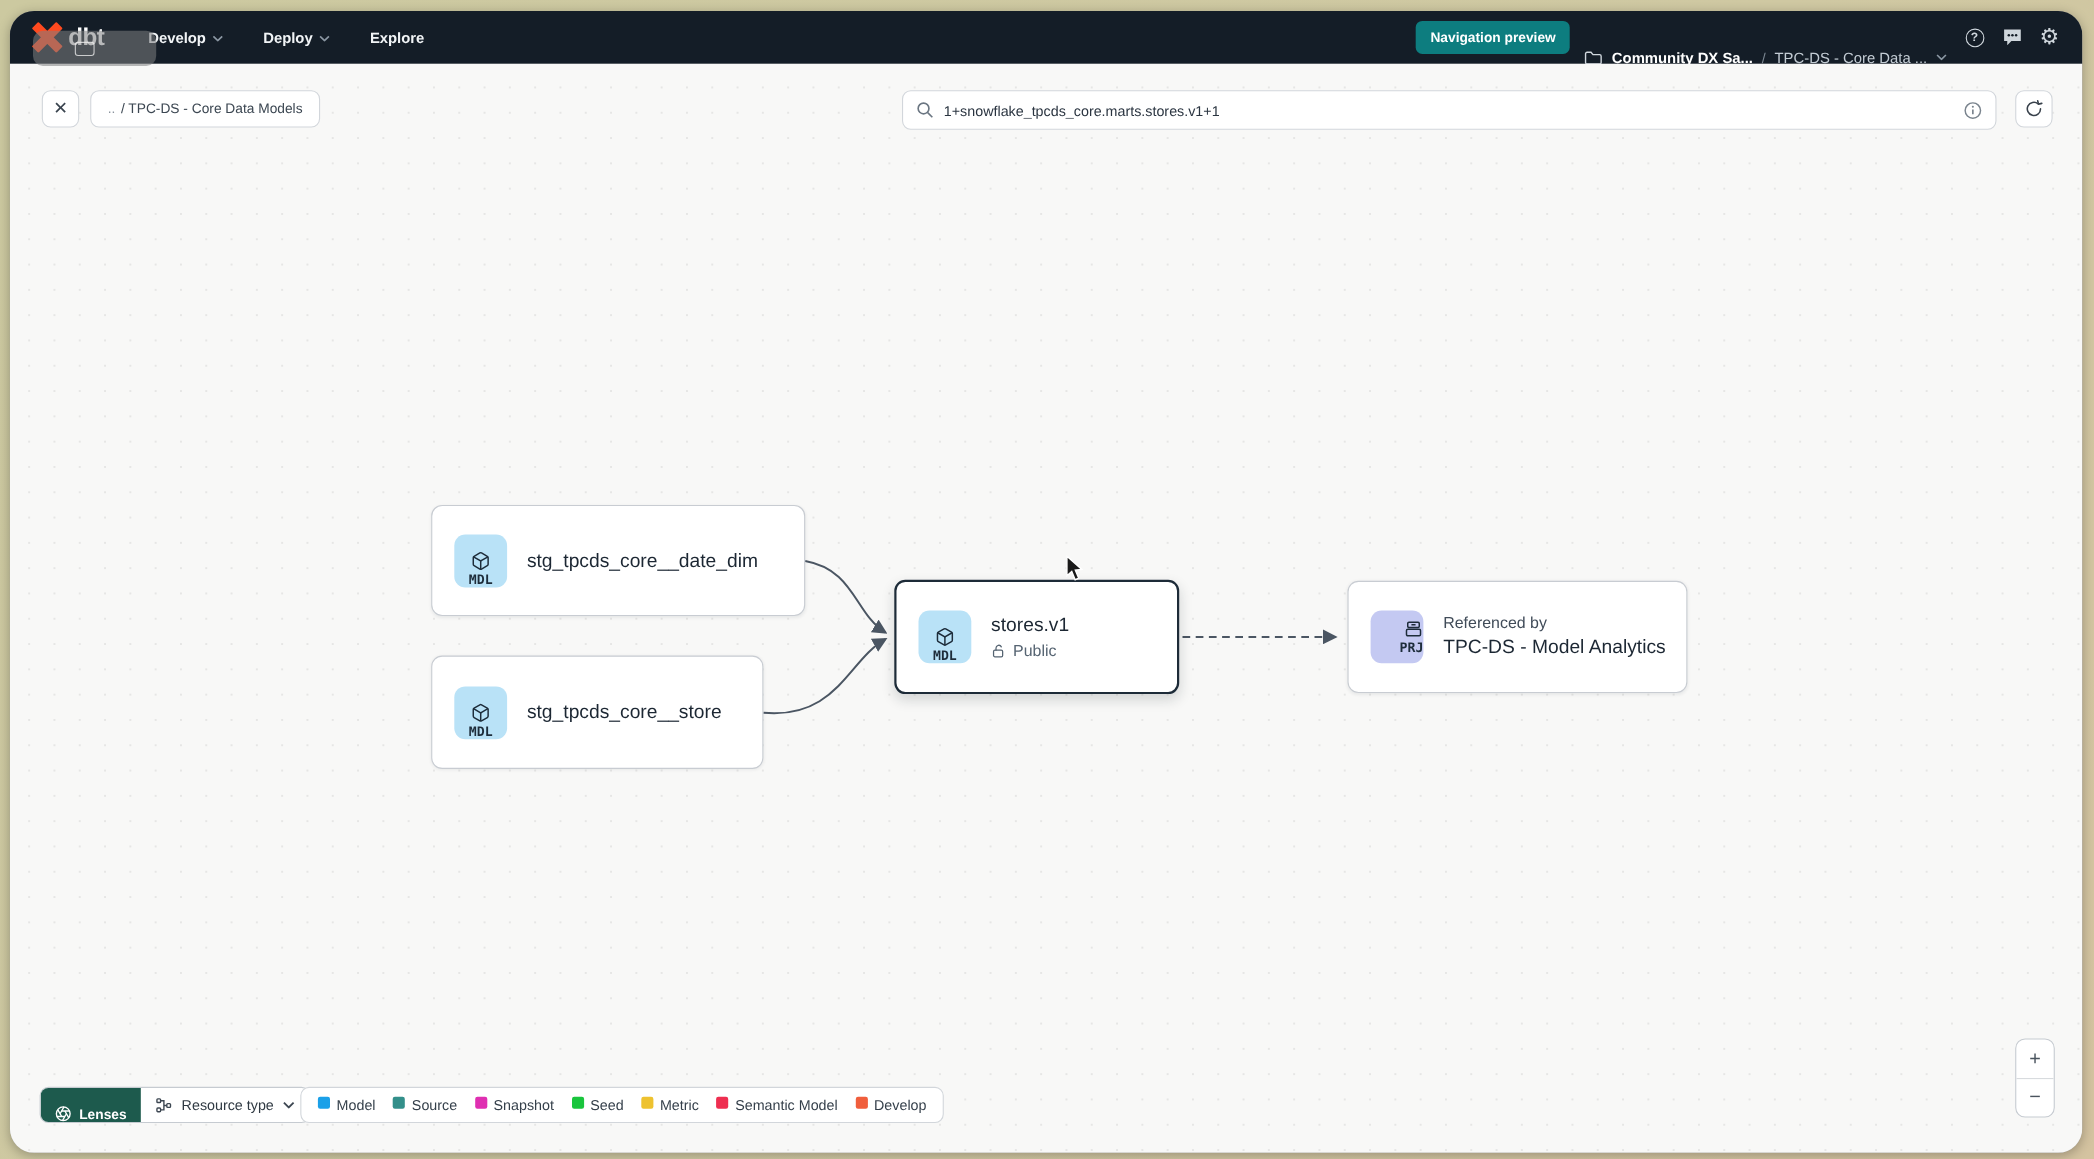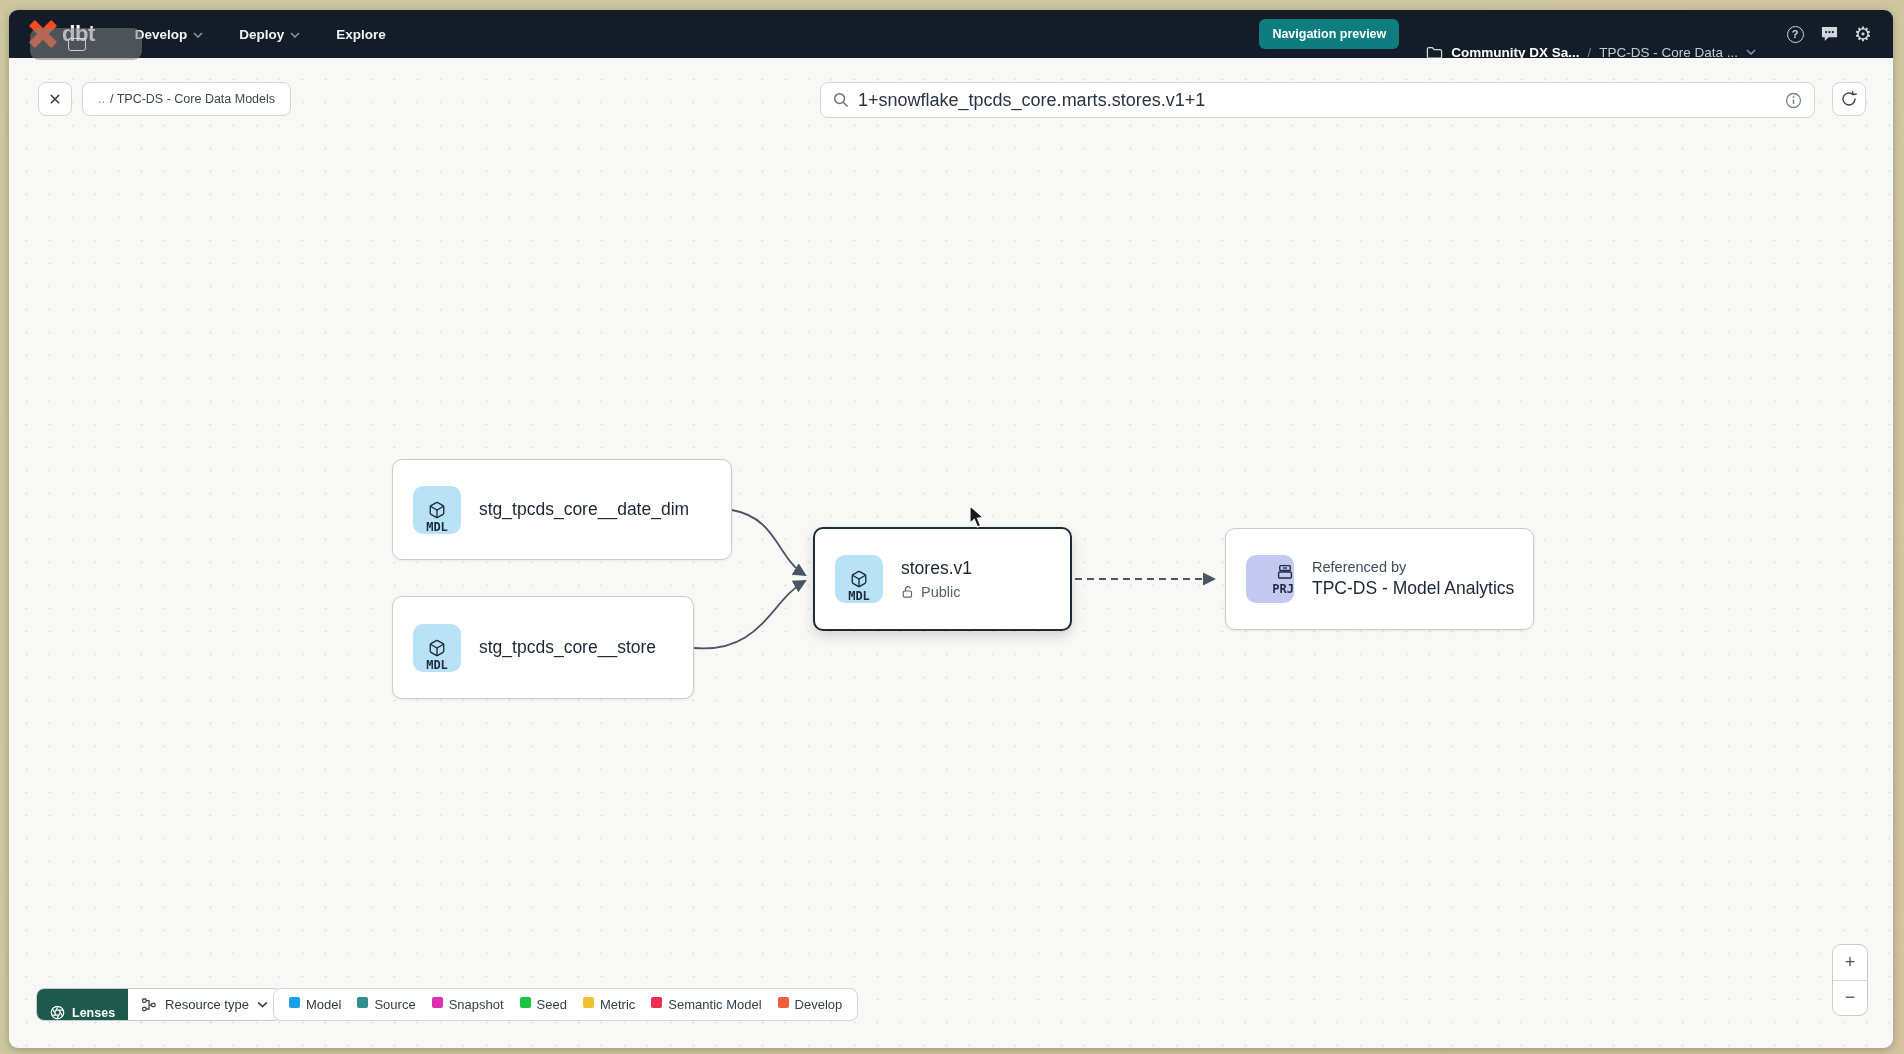--- a/index.html
+++ b/index.html
@@ -4,34 +4,34 @@
 <style>
   * { margin:0; padding:0; box-sizing:border-box; }
   html,body { width:1904px; height:1054px; overflow:hidden; }
   body {
     font-family:"Liberation Sans", sans-serif;
     background:linear-gradient(135deg,#ccc9a0 0%,#cfc8a2 55%,#d4c3a0 100%);
     position:relative;
   }
   .app {
     position:absolute; left:9px; top:10px; right:11px; bottom:6px;
-    background:#a3a3a3; border-radius:9px; overflow:hidden;
+    background:#a3a3a3; border-radius:22px; overflow:hidden;
     box-shadow:0 2px 10px rgba(0,0,0,0.25);
   }
   
   .navbar {
     position:absolute; left:0; top:0; right:0; height:48px;
     background:#141d27; display:flex; align-items:center; padding:0 20px;
   }
   .brand { display:flex; align-items:center; gap:5px; margin-right:40px; }
   .brand-text { color:#fff; font-size:22px; font-weight:bold; letter-spacing:-0.5px; }
   .nav-menu { display:flex; align-items:center; gap:36px; }
   .nav-item { display:flex; align-items:center; gap:6px; color:#f1f4f6; font-size:13.5px; font-weight:bold; cursor:pointer; }
   .nav-item .chev { color:#8b97a3; margin-top:2px; }
-  .nav-right { margin-left:auto; display:flex; align-items:center; gap:19px; }
+  .nav-right { margin-left:auto; display:flex; align-items:center; gap:5px; }
   .preview-badge {
     background:#0d7d7f; color:#fff; font-size:12.5px; font-weight:bold;
     padding:8px 13px; border-radius:6px;
   }
   .crumbs { display:flex; align-items:center; gap:8px; margin-left:8px;margin-top:36px; }
   .crumb-project { color:#fff; font-size:13.5px; font-weight:bold; }
   .crumb-sep { color:#7c8893; font-size:13px; }
   .crumb-section { color:#c3ccd4; font-size:13.5px; }
   .nav-icons { display:flex; align-items:center; gap:14px; margin-left:10px; }
   .nav-icon { width:20px; height:20px; display:flex; align-items:center; justify-content:center; color:#cfd6dc; cursor:pointer; }
@@ -65,21 +65,21 @@
     font-size:12.5px; cursor:pointer;
   }
   .path-chip .pfx { color:#8a939d; }
   .path-chip .lbl { color:#3c4752; }
   .searchbar {
     position:absolute; left:811px; top:24px; width:995px; height:36px;
     background:#fff; border:1px solid #d2d6db; border-radius:8px;
     display:flex; align-items:center; padding:0 12px; gap:9px;
   }
   .searchbar input {
-    flex:1; border:none; outline:none; font-size:18px; color:#2a3440;
+    flex:1; border:none; outline:none; font-size:13px; color:#2a3440;
     font-family:"Liberation Sans", sans-serif; background:transparent;
   }
   .refresh-btn {
     position:absolute; left:1823px; top:24px; width:34px; height:34px;
     background:#fff; border:1px solid #d2d6db; border-radius:8px;
     display:flex; align-items:center; justify-content:center; cursor:pointer;
   }
   
   .edges { position:absolute; left:0; top:0; width:100%; height:100%; pointer-events:none; }
   .node {

